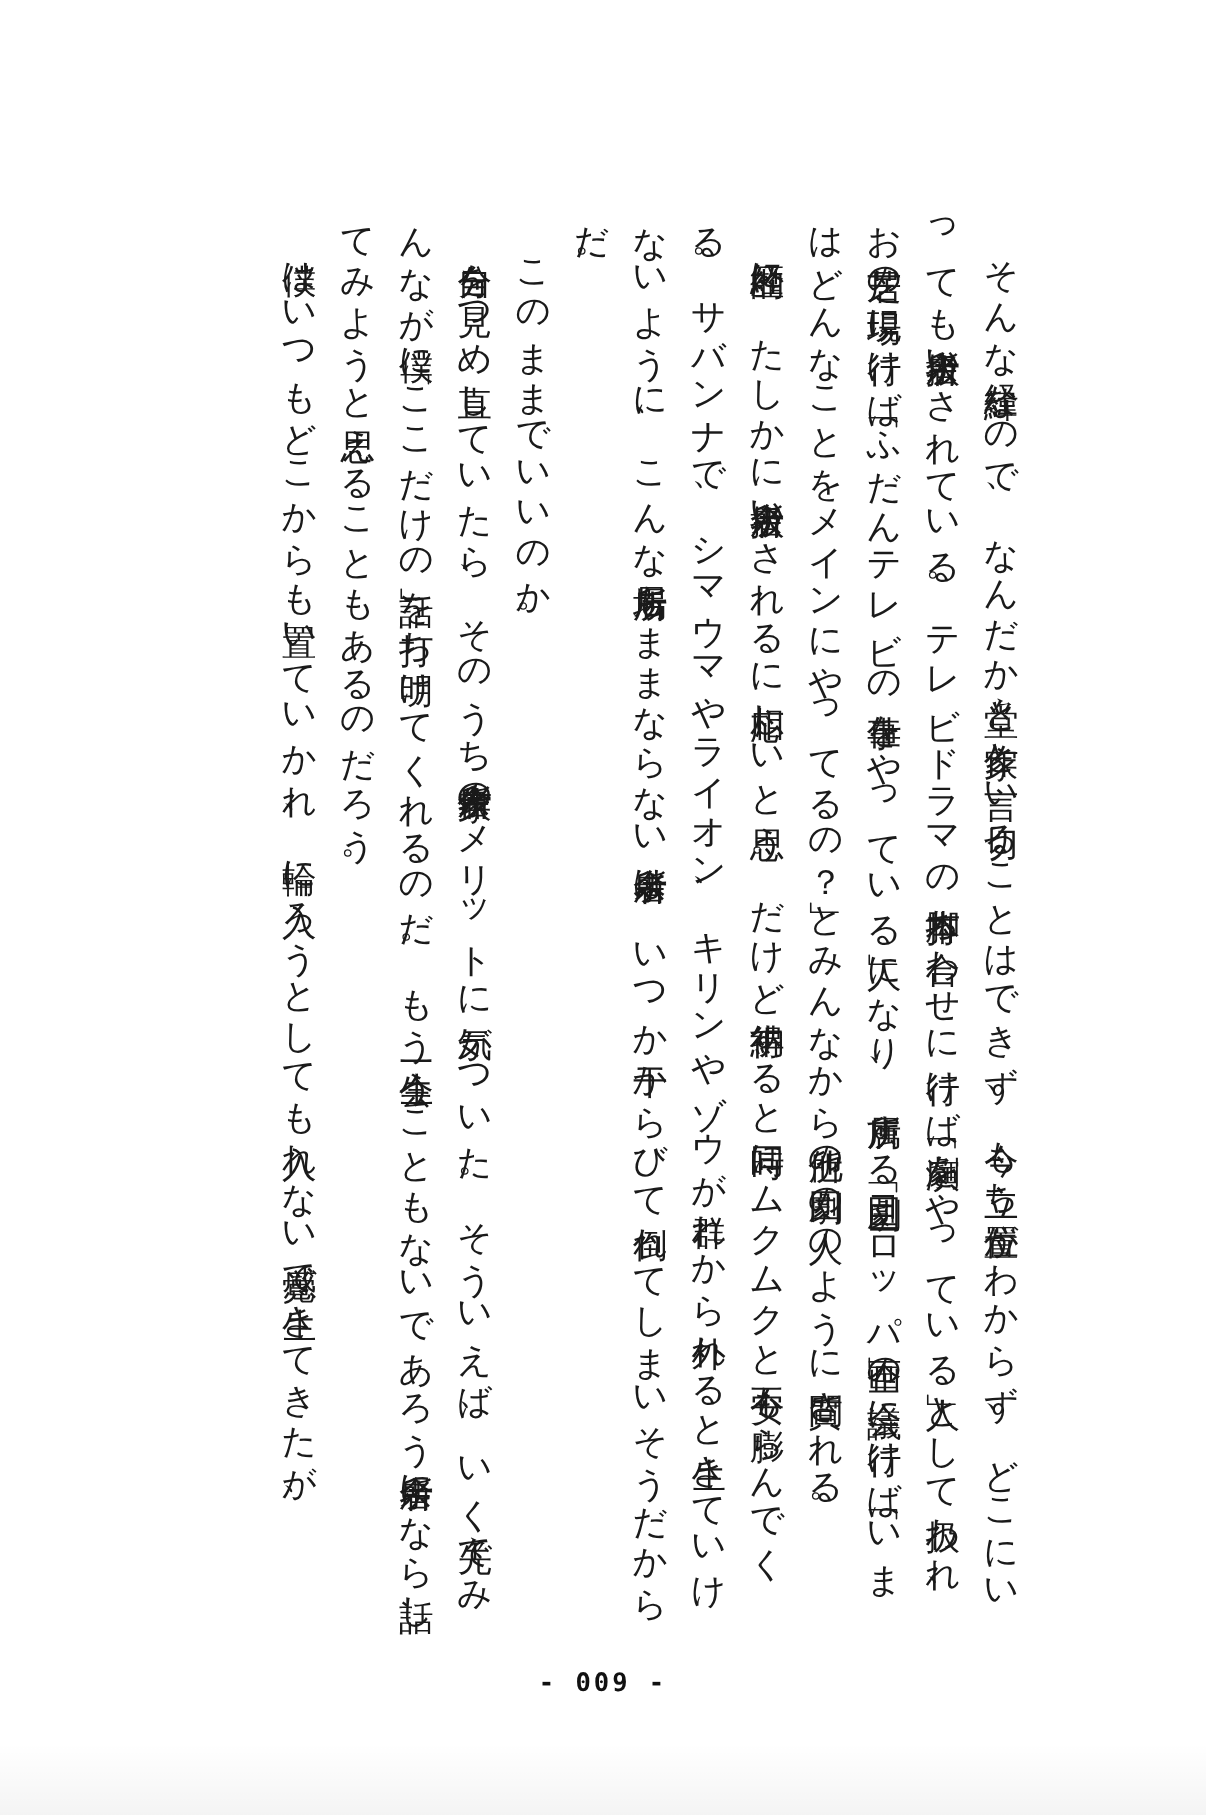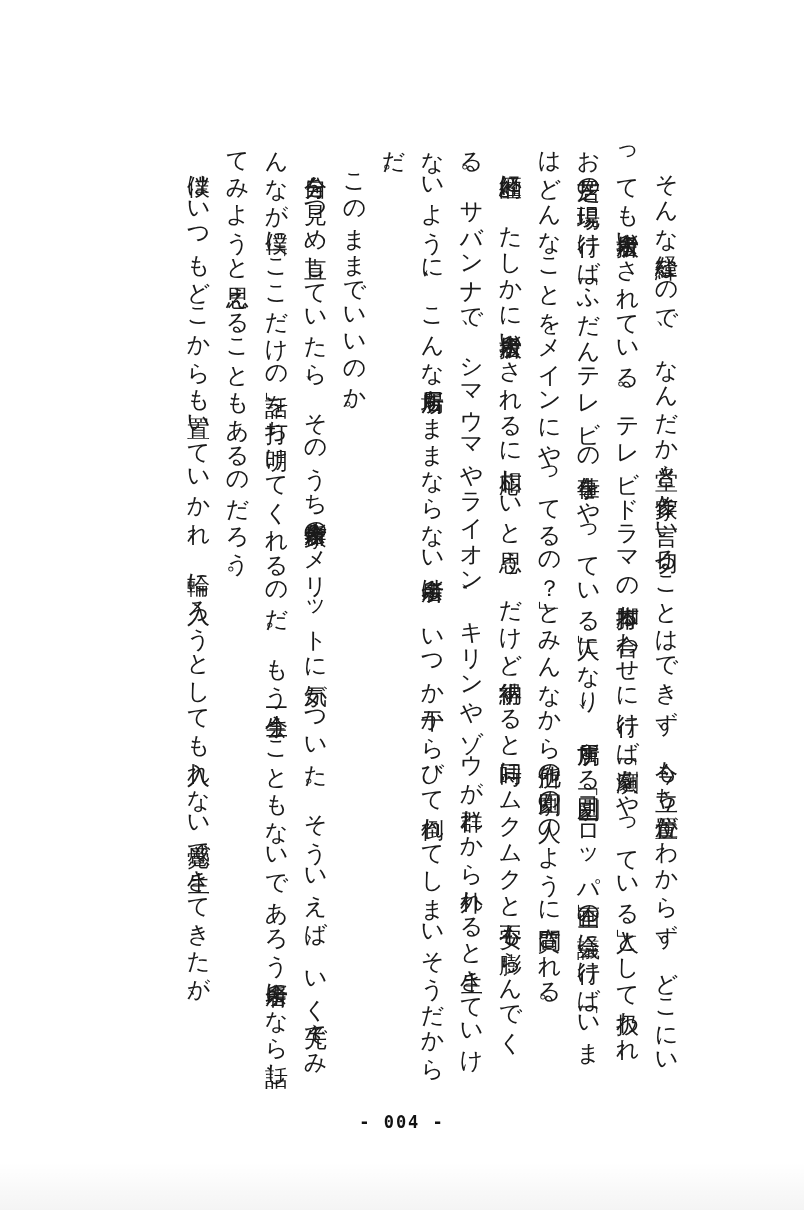--- a/index.html
+++ b/index.html
@@ -63,14 +63,14 @@
 <body>
 
 <div class="page">
   <main class="text-block">
     <p>そんな経緯なので、なんだか堂々と作家と言い切ることはできず、今も立ち位置がわからず、どこにいっても余所者扱いされている。テレビドラマの脚本打ち合わせに行けば「演劇をやっている人」として扱われ、お芝居の現場に行けば「ふだんテレビの仕事をやっている人」になり、所属する劇団「ヨーロッパ企画」の会議に行けば「いまはどんなことをメインにやってるの？」とみんなから他所の劇団の人のように質問される。</p>
     <p>経歴的に、たしかに余所者扱いされるに相応しいと思う。だけど納得すると同時にムクムクと不安も膨らんでくる。サバンナで、シマウマやライオン、キリンやゾウが群れから外れると生きていけないように、こんな居場所もままならない余所者は、いつか干からびて倒れてしまいそうだからだ。</p>
     <p>このままでいいのか。</p>
     <p>自分を見つめ直していたら、そのうち余所者作家のメリットに気がついた。そういえば、いく先々でみんなが僕に「ここだけの話」を打ち明けてくれるのだ。もう一生会うこともないであろう余所者になら話してみようと思えることもあるのだろう。</p>
     <p>僕はいつもどこからも置いていかれ、輪に入ろうとしても入れない感覚で生きてきたが、</p>
   </main>
-  <footer class="page-number">- 004 -</footer>
+  <footer class="page-number">- 009 -</footer>
 </div>
 
 </body></html>

